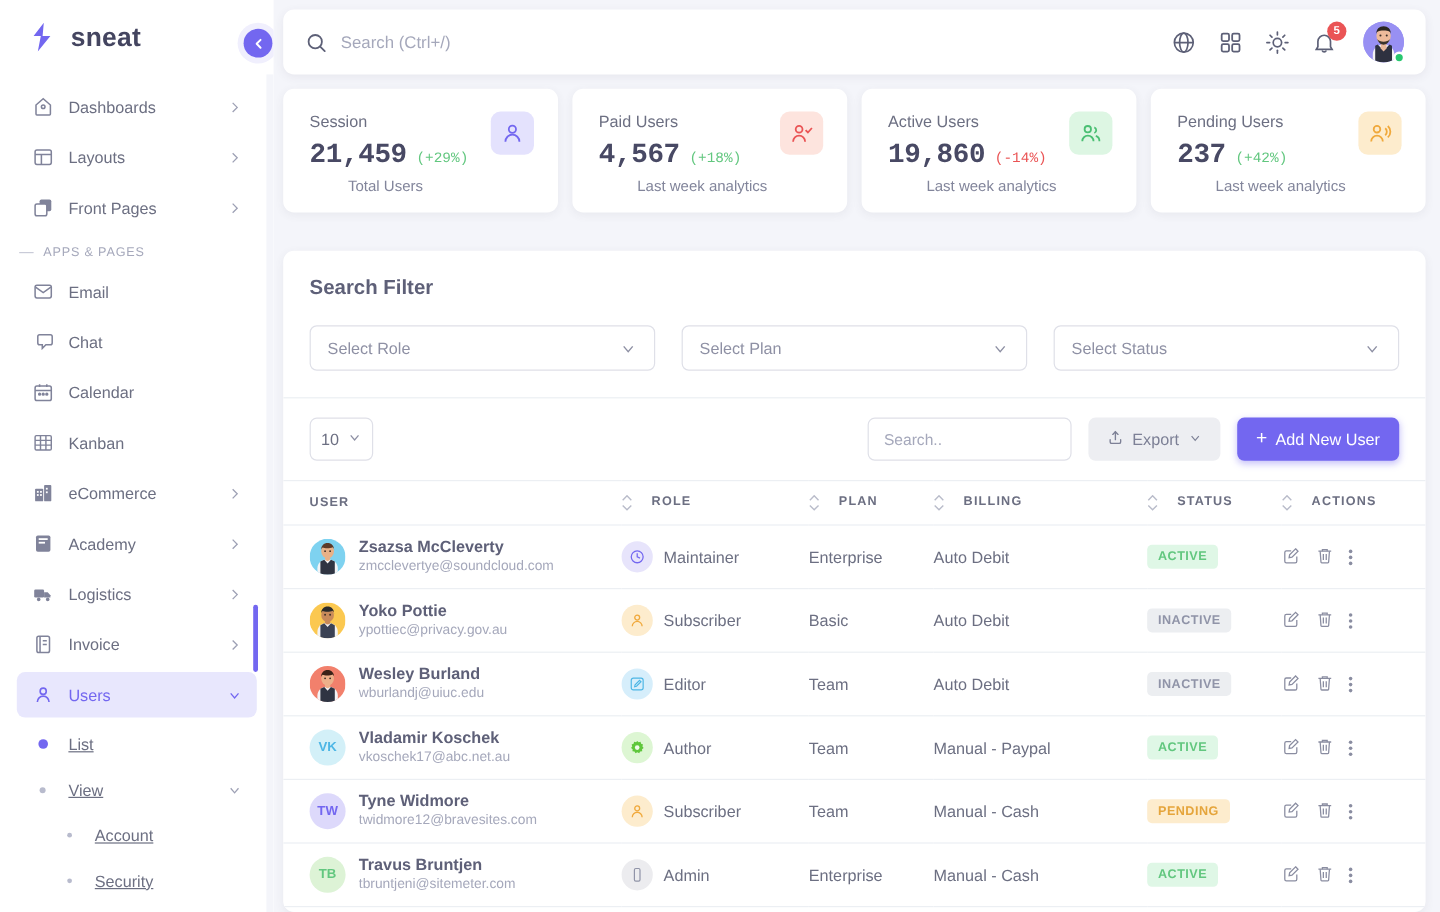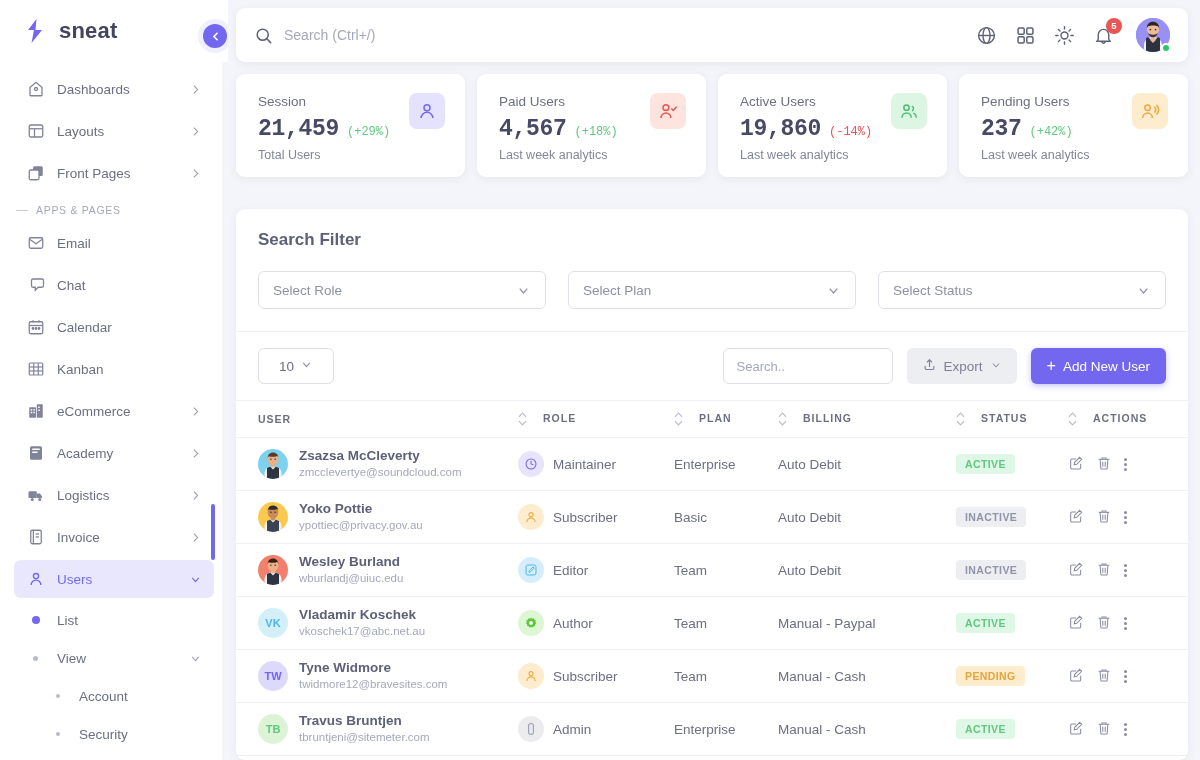--- a/index.html
+++ b/index.html
@@ -60,21 +60,21 @@
   .nav-section .dash { width: 12px; height: 1px; background: #c9cbd8; }
 
   .nav-sub {
     display: flex; align-items: center; gap: 12px;
     height: 36px; margin: 0 14px 2px 14px; padding: 0 12px;
     border-radius: 7px; font-size: 13.5px; color: #6c6f82;
   }
   .nav-sub .bullet { width: 19px; flex: 0 0 19px; display: flex; align-items: center; justify-content: center; }
   .nav-sub .bullet i { display: block; width: 5px; height: 5px; border-radius: 50%; background: #b8bbcd; }
   .nav-sub.sel .bullet i { width: 8px; height: 8px; background: #7367f0; }
-  .nav-sub .lbl { flex: 1; }
+  .nav-sub .lbl { flex: 1; text-decoration: underline; }
   .nav-sub .chev { color: #9ea1b5; display: flex; }
   .nav-sub .chev svg { width: 13px; height: 13px; }
   .nav-sub.deep { padding-left: 34px; }
   .nav-sub.deep .bullet i { width: 4px; height: 4px; }
 
   .side-scrollbar {
     position: absolute; left: 211px; top: 504px; width: 4px; height: 56px;
     background: #7367f0; border-radius: 3px; z-index: 20;
   }
   .side-edge {
@@ -125,21 +125,21 @@
   .stats { position: absolute; left: 8px; top: 74px; right: 12px; display: flex; gap: 12px; }
   .stat {
     flex: 1; background: #fff; border-radius: 9px;
     box-shadow: 0 2px 8px rgba(75,70,92,.07);
     padding: 20px 20px 22px 22px; height: 103px; position: relative;
   }
   .stat .t { font-size: 13.5px; color: #6c6f82; }
   .stat .vrow { display: flex; align-items: baseline; gap: 8px; margin-top: 7px; font-family: Liberation Mono, monospace; }
   .stat .v { font-size: 23px; font-weight: bold; color: #484964; letter-spacing: -.3px; }
   .stat .d { font-size: 12px; }
-  .stat .sub { font-size: 12.5px; color: #82859b; margin-top: 6px; }
+  .stat .sub { font-size: 12.5px; color: #82859b; margin-top: 6px; margin-left: 32px; }
   .stat .chip {
     position: absolute; right: 20px; top: 19px;
     width: 36px; height: 36px; border-radius: 8px;
     display: flex; align-items: center; justify-content: center;
   }
   .stat .chip svg { width: 20px; height: 20px; }
 
   
   .card {
     position: absolute; left: 8px; top: 209px; right: 12px; bottom: 0;
@@ -156,21 +156,21 @@
   }
   .select .lbl { flex: 1; }
   .select .chev { color: #8e90a4; display: flex; }
   .select .chev svg { width: 15px; height: 15px; }
 
   .toolbar {
     border-top: 1px solid #eceff3;
     display: flex; align-items: center; padding: 16px 22px; gap: 14px;
   }
   .pgsel {
-    width: 76px; height: 36px; border: 1px solid #dfe0e8; border-radius: 6px;
+    width: 53px; height: 36px; border: 1px solid #dfe0e8; border-radius: 6px;
     display: flex; align-items: center; justify-content: center; gap: 6px;
     font-size: 13.5px; color: #6c6f82;
   }
   .pgsel svg { width: 13px; height: 13px; color: #8e90a4; }
   .spacer { flex: 1; }
   .tsearch {
     width: 170px; height: 36px; border: 1px solid #dfe0e8; border-radius: 6px;
     display: flex; align-items: center; padding: 0 13px;
     font-size: 13px; color: #a5a8bb; margin-left: 39px;
   }

